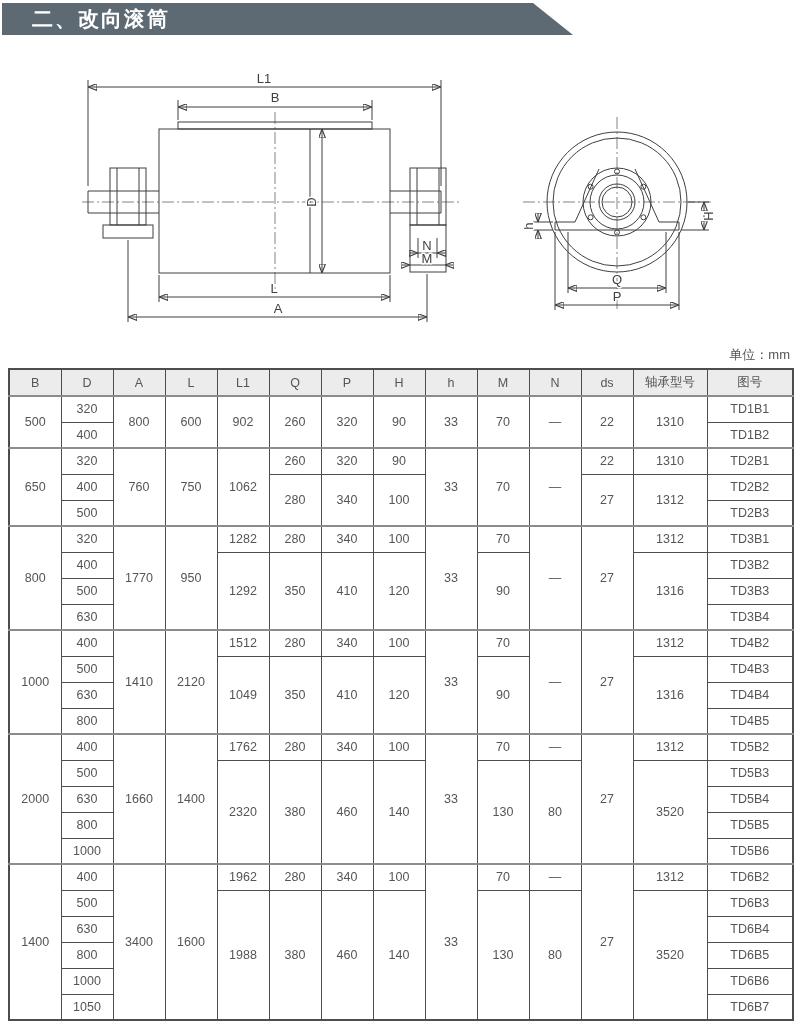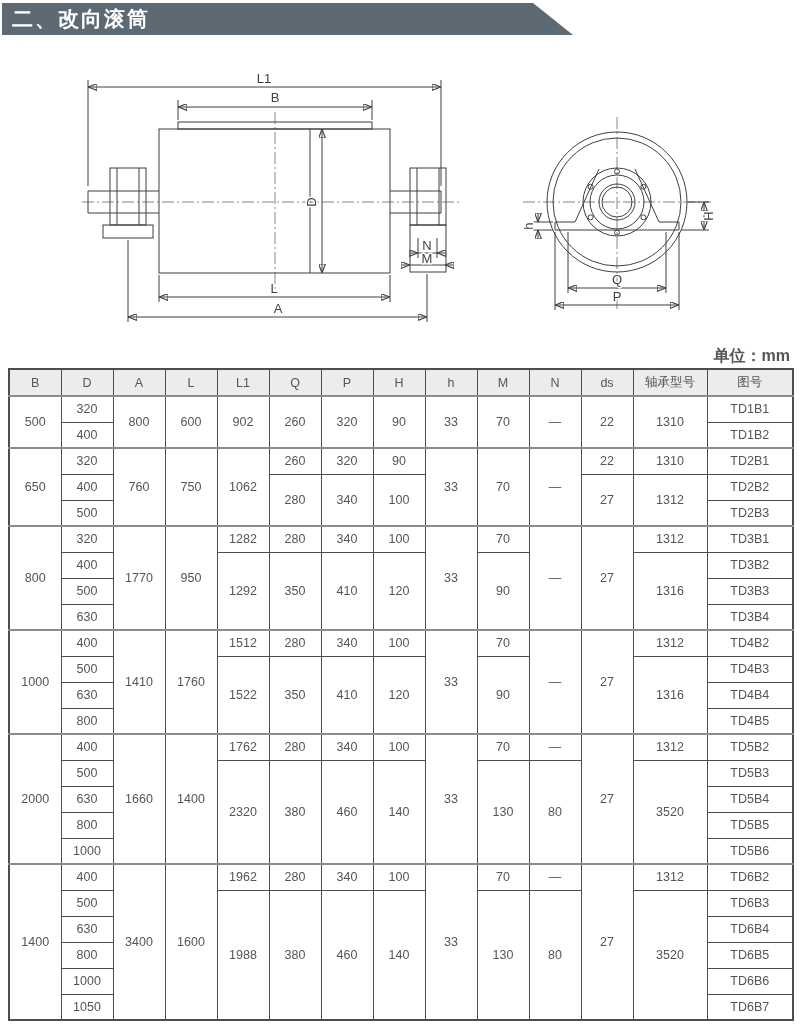--- a/index.html
+++ b/index.html
@@ -5,25 +5,25 @@
   * { box-sizing: border-box; }
   html,body { margin:0; padding:0; background:#fff; }
   body { font-family:"Liberation Sans", sans-serif; }
   .page { position:relative; width:800px; height:1033px; background:#fff; overflow:hidden; }
 
   
   .banner {
     position:absolute; top:3px; left:2px; width:574px; height:32px;
     clip-path:polygon(0 0, 531px 0, 571px 100%, 0 100%);
     color:#fff; font-size:21px; font-weight:bold; letter-spacing:2px;
-    line-height:32px; padding-left:10px;
+    line-height:32px; padding-left:30px;
   }
 
   
-  .unit-note { position:absolute; top:346px; right:10px; font-size:16px; color:#555;font-weight:bold; }
+  .unit-note { position:absolute; top:346px; right:10px; font-size:13px; color:#555; }
 
   
   .drawing-side { position:absolute; left:82px; top:52px; }
   .drawing-end  { position:absolute; left:505px; top:115px; }
   svg { overflow:visible; }
   svg line, svg path, svg rect, svg circle, svg polyline { stroke:#3f3f3f; stroke-width:1; fill:none; }
   svg .cl { stroke:#666; stroke-width:0.8; stroke-dasharray:12 3 2 3; }
   svg text {
     font-family:"Liberation Sans", sans-serif; font-size:13px; fill:#3f3f3f;
     stroke:none; paint-order:stroke; stroke:#ffffff; stroke-width:3px; stroke-linejoin:round;
@@ -338,35 +338,35 @@
           <td>TD3B3</td>
         </tr>
         <tr>
           <td>630</td>
           <td>TD3B4</td>
         </tr>
         <tr class="sec-start">
           <td rowspan="4">1000</td>
           <td>400</td>
           <td rowspan="4">1410</td>
-          <td rowspan="4">1760</td>
+          <td rowspan="4">2120</td>
           <td>1512</td>
           <td>280</td>
           <td>340</td>
           <td>100</td>
           <td rowspan="4">33</td>
           <td>70</td>
           <td rowspan="4">—</td>
           <td rowspan="4">27</td>
           <td>1312</td>
           <td>TD4B2</td>
         </tr>
         <tr>
           <td>500</td>
-          <td rowspan="3">1522</td>
+          <td rowspan="3">1049</td>
           <td rowspan="3">350</td>
           <td rowspan="3">410</td>
           <td rowspan="3">120</td>
           <td rowspan="3">90</td>
           <td rowspan="3">1316</td>
           <td>TD4B3</td>
         </tr>
         <tr>
           <td>630</td>
           <td>TD4B4</td>

